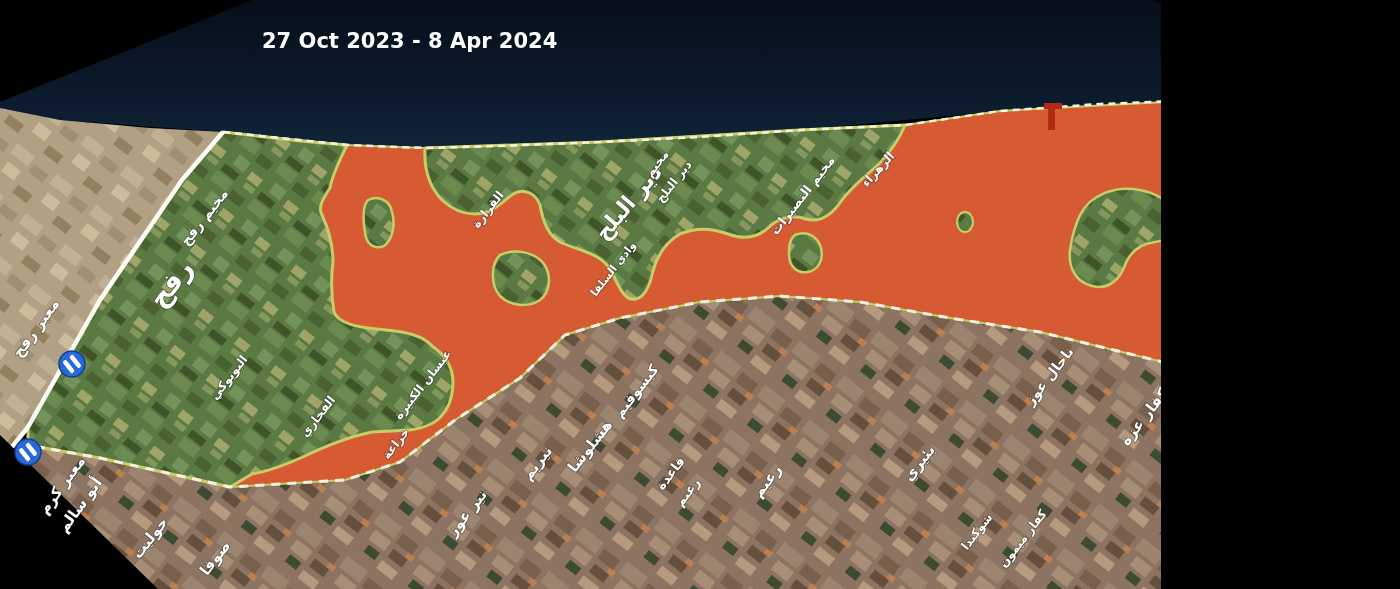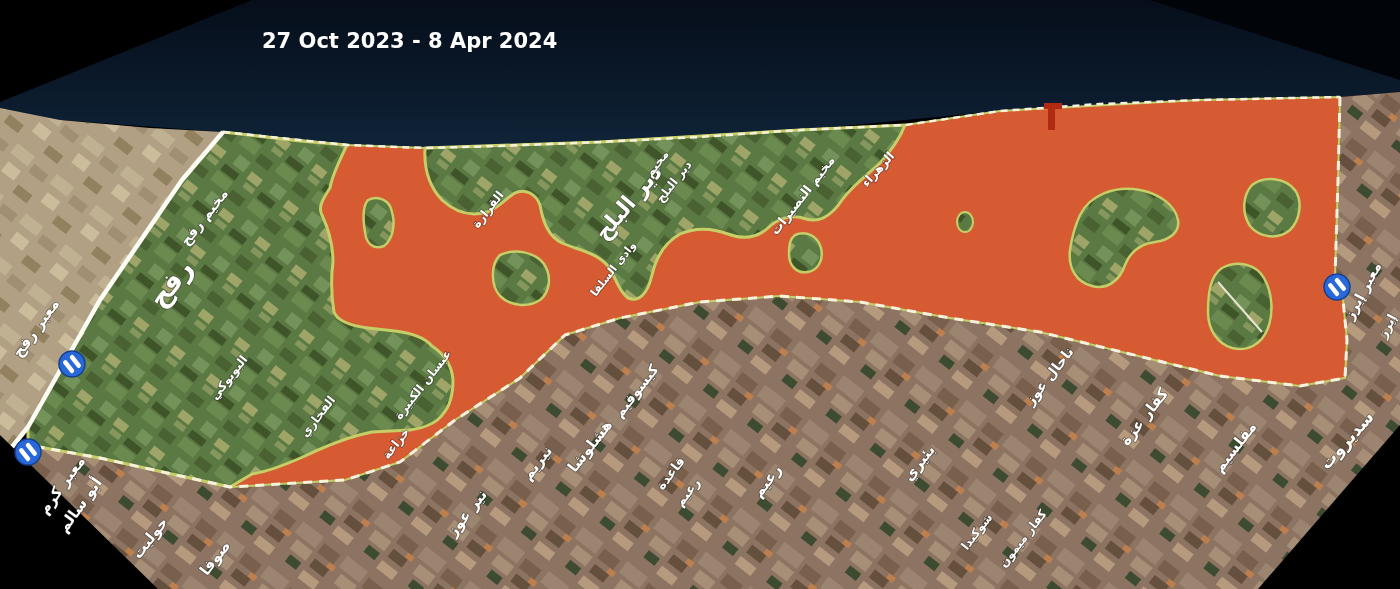--- a/index.html
+++ b/index.html
@@ -1,16 +1,16 @@
 <!DOCTYPE html>
 <html><head>
 <meta charset="utf-8">
 <style>
   html,body{margin:0;padding:0;background:#000;}
-  .stage{position:relative;width:1400px;height:589px;overflow:hidden;background:#000;}
+  .stage{position:relative;width:1161px;height:589px;overflow:hidden;background:#000;}
   svg{display:block}
   .lbl{fill:#ffffff;font-family:"DejaVu Sans",sans-serif;font-weight:bold;
        stroke:rgba(30,30,30,.45);stroke-width:1.6px;paint-order:stroke;text-anchor:middle;}
   .title-text{fill:#ffffff;font-family:"DejaVu Sans",sans-serif;font-weight:bold;font-size:21px;}
 </style>
 </head>
 <body>
 
 <div class="stage">
 <svg width="1400" height="589" viewBox="0 0 1400 589">

